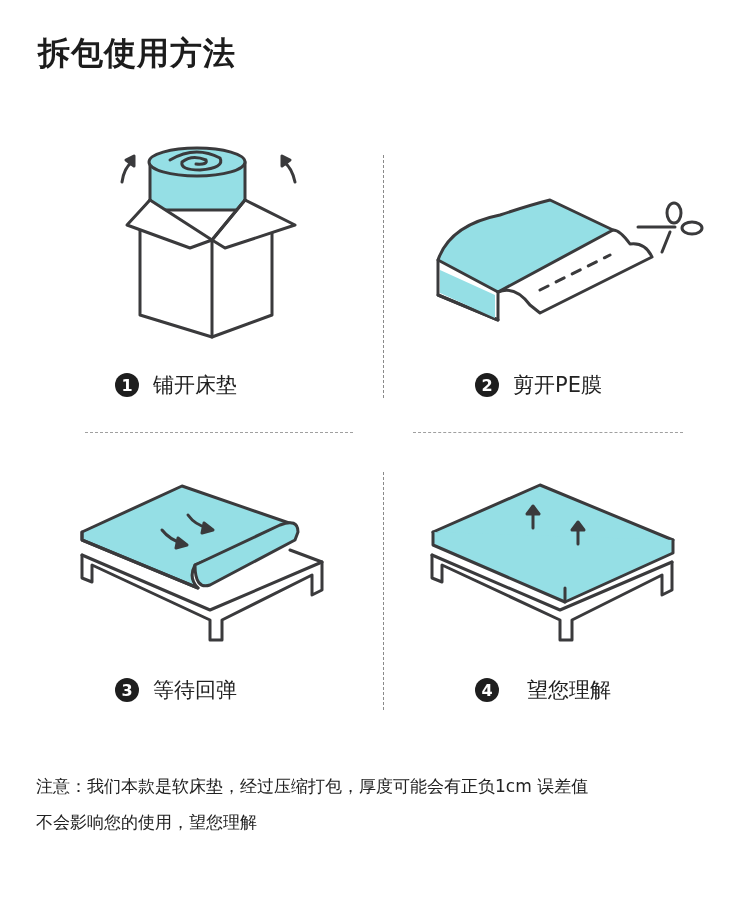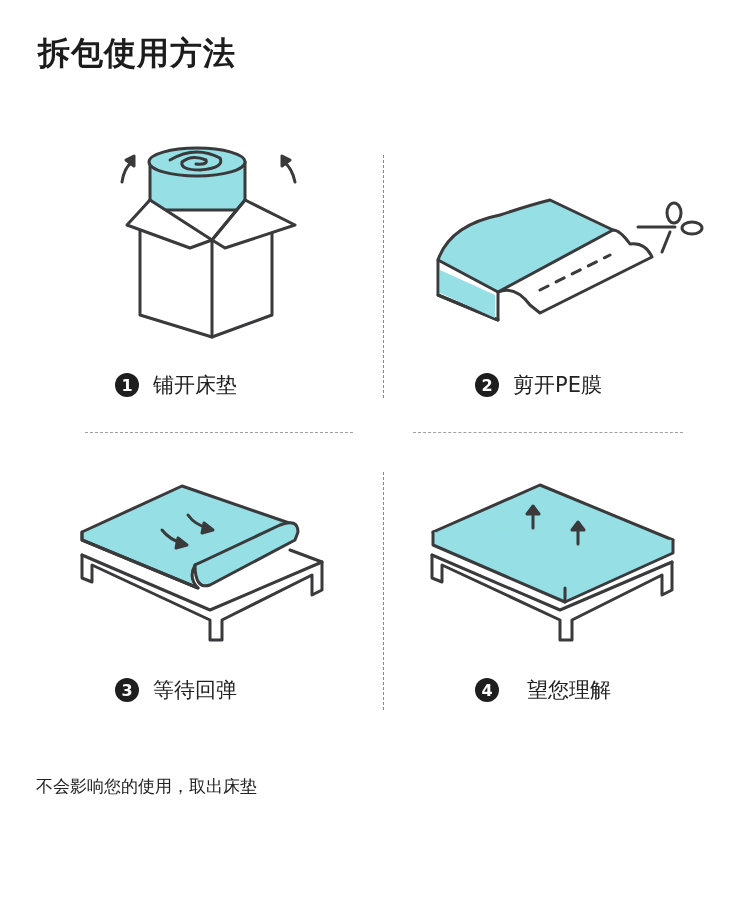--- a/index.html
+++ b/index.html
@@ -110,14 +110,15 @@
     <path d="M152 60 L158 52 L164 60 Z" fill="#3a3a3c"></path>
   </g>
 </svg>
 
 <div class="step" style="left:475px;top:676px;">
   <span class="num" style="margin-right:28px;">4</span>
   <span>望您理解</span>
 </div>
 
 <div class="note">
-  <div>不会影响您的使用，取出床垫</div>
+  <div>注意：我们本款是软床垫，经过压缩打包，厚度可能会有正负1cm 误差值</div>
+  <div>不会影响您的使用，望您理解</div>
 </div>
 
 </body></html>

